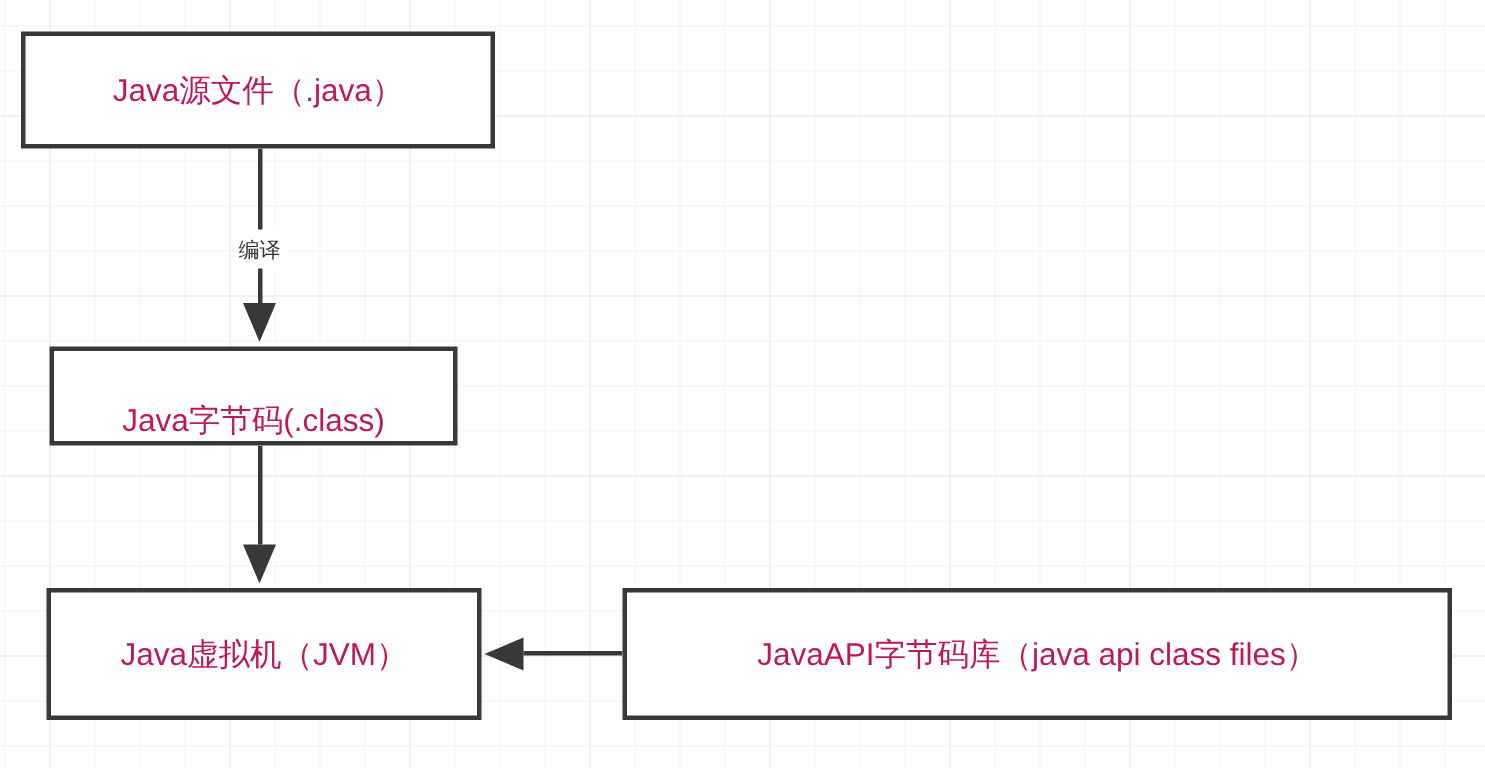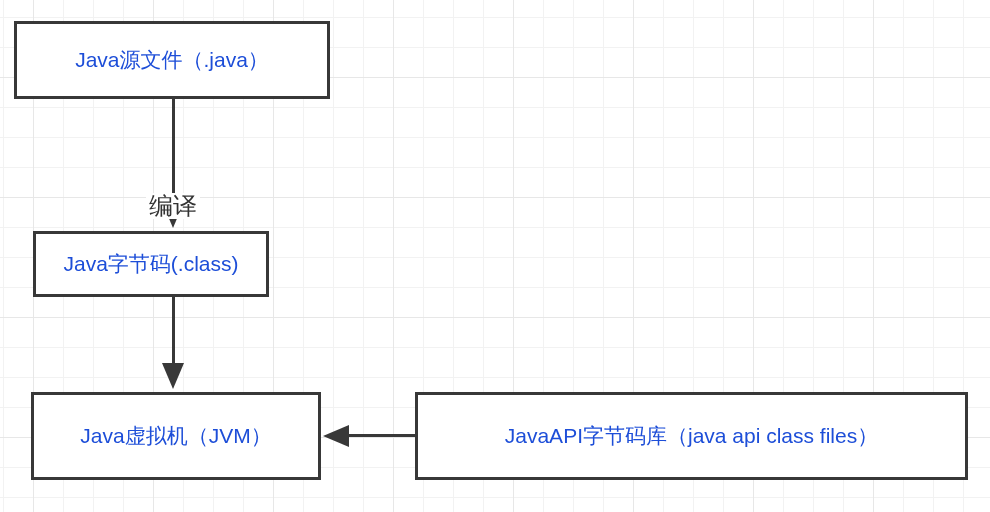--- a/index.html
+++ b/index.html
@@ -21,29 +21,29 @@
       linear-gradient(to right, #f2f2f2 1px, transparent 1px),
       linear-gradient(to bottom, #f2f2f2 1px, transparent 1px);
     background-size: 120px 120px, 120px 120px, 30px 30px, 30px 30px;
     background-position: 33px 0, 0 77px, 3px 0, 0 17px;
   }
   .node {
     position: absolute;
     box-sizing: border-box;
     background: #ffffff;
     border: 3px solid #383838;
-    color: #1d4ed8;
+    color: #be185d;
     font-size: 21px;
     display: flex;
     align-items: center;
     justify-content: center;
     white-space: nowrap;
   }
   .node-source   { left: 14px;  top: 21px;  width: 316px; height: 78px; }
-  .node-bytecode { left: 33px;  top: 231px; width: 236px; height: 66px; }
+  .node-bytecode { left: 33px;  top: 231px; width: 272px; height: 66px; align-items: flex-end; }
   .node-jvm      { left: 31px;  top: 392px; width: 290px; height: 88px; }
   .node-api      { left: 415px; top: 392px; width: 553px; height: 88px; }
 
   .edge-line-v {
     position: absolute;
     width: 3px;
     background: #383838;
   }
   .edge-line-h {
     position: absolute;
@@ -73,25 +73,24 @@
   .ah-load    { left: 162px; top: 363px; }
   .ah-api     { left: 323px; top: 425px; }
 
   .edge-label {
     position: absolute;
     left: 173px;
     top: 153px;
     transform: translateX(-50%);
     background: #ffffff;
     color: #333333;
-    font-size: 24px;
+    font-size: 14px;
     line-height: 26px;
     padding: 0 3px;
     white-space: nowrap;
-    margin-top: 40px;
   }
 </style>
 </head>
 <body>
 
 <div class="canvas">
 
   <div class="edge-line-v line-compile"></div>
   <div class="arrowhead arrow-down ah-compile"></div>
   <div class="edge-label">编译</div>

